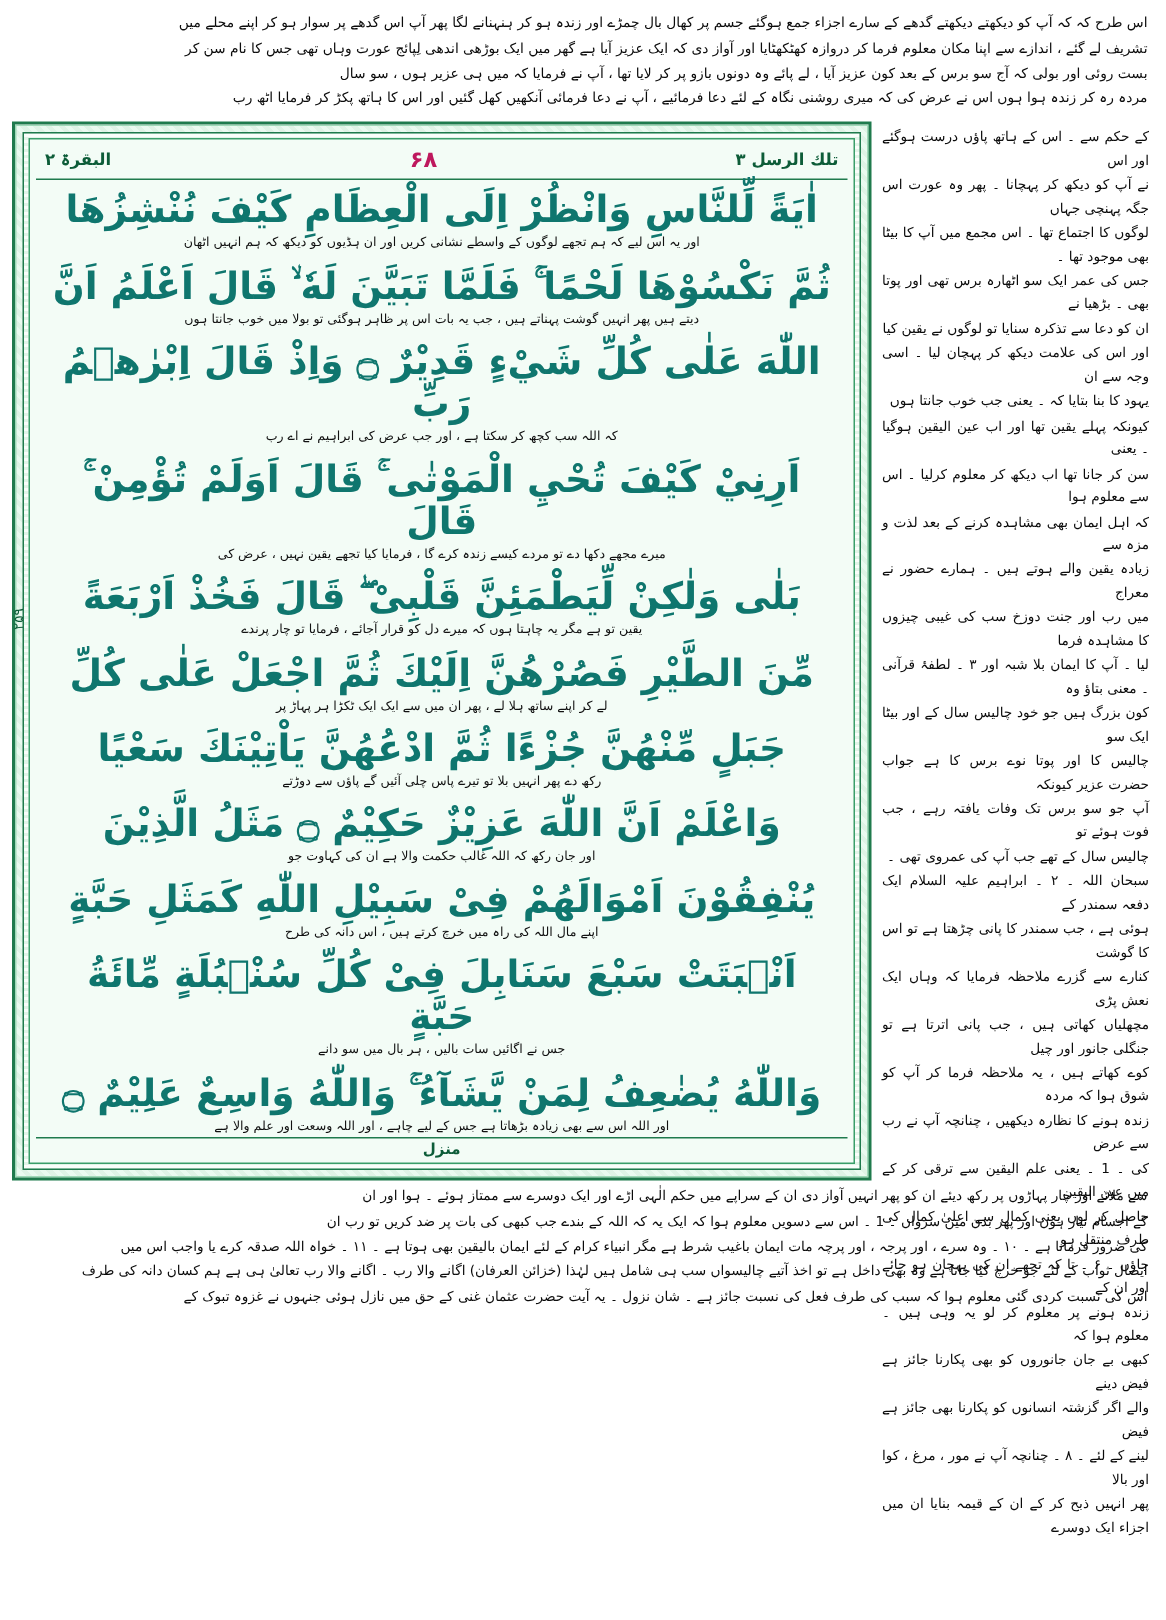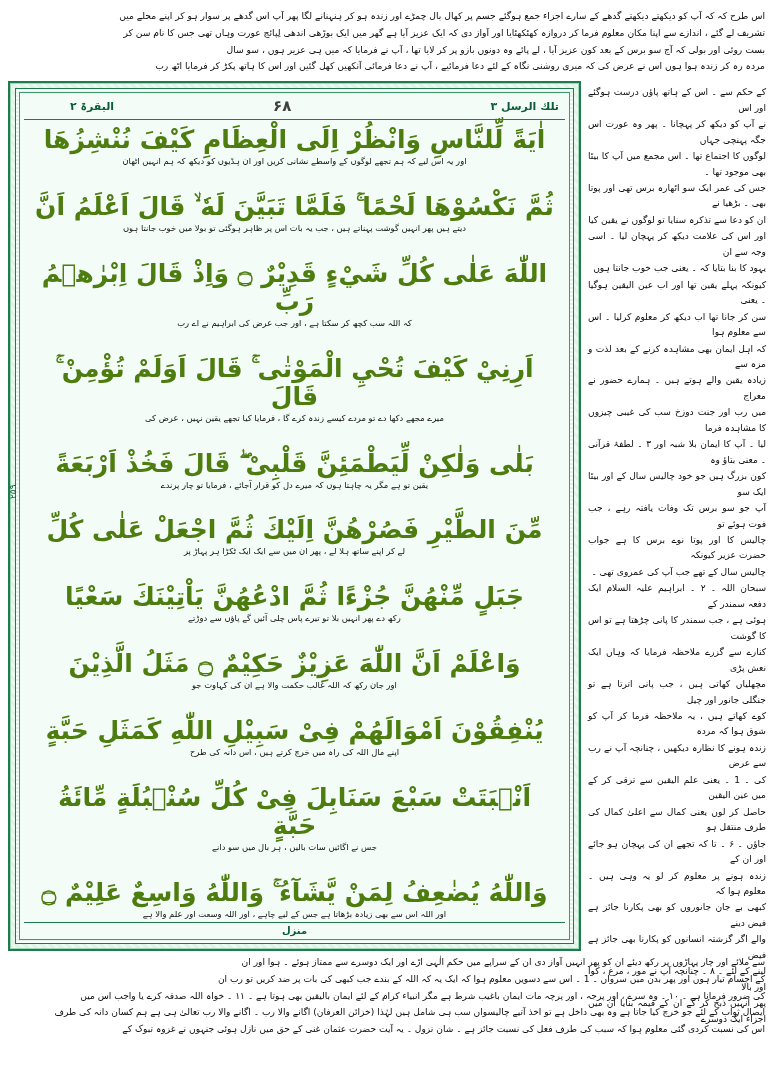--- a/index.html
+++ b/index.html
@@ -26,21 +26,21 @@
     padding:2px 4px 4px 4px;
     letter-spacing:0px;
   }
   .top-commentary p{margin:0 0 1px 0;}
 
   
   .middle{
     display:flex;
     flex-direction:row-reverse;
     gap:4px;
-    height:870px;
+    height:706px;
     margin-top:2px;
   }
 
   
   .side-commentary{
     width:178px;
     direction:rtl;
     text-align:justify;
     font-size:9.1px;
     line-height:1.7;
@@ -88,45 +88,44 @@
     border-bottom:1.5px solid #1f7a4d;
     padding:2px 6px 4px 6px;
     font-size:11px;
     color:#0d5c38;
     direction:rtl;
   }
   .frame-header .hdr-item{
     font-family:"DejaVu Sans", sans-serif;
     font-weight:bold;
     letter-spacing:.3px;
-    margin-left:40px;
   }
   .page-num{
     font-size:15px;
     font-weight:bold;
-    color:#404040;
+    color:#be185d;
     letter-spacing:1px;
   }
 
   
   .ayat{
     flex:1;
     display:flex;
     flex-direction:column;
     justify-content:space-between;
     padding:6px 4px 2px 4px;
   }
   .ayah-block{
     direction:rtl;
     text-align:center;
   }
   .ayah-line{
     font-size:25px;
     line-height:1.12;
-    color:#4d7c0f;
+    color:#0f766e;
     font-weight:bold;
     letter-spacing:0px;
     text-align:center;
     padding:0 4px;
     font-family:"DejaVu Sans", sans-serif;
   }
   .tafsir-line{
     font-size:8.4px;
     line-height:1.5;
     color:#111;
@@ -190,22 +189,22 @@
       <p>ان کو دعا سے تذکرہ سنایا تو لوگوں نے یقین کیا</p>
       <p>اور اس کی علامت دیکھ کر پہچان لیا ۔ اسی وجہ سے ان</p>
       <p>یہود کا بنا بتایا کہ ۔ یعنی جب خوب جانتا ہوں</p>
       <p>کیونکہ پہلے یقین تھا اور اب عین الیقین ہوگیا ۔ یعنی</p>
       <p>سن کر جانا تھا اب دیکھ کر معلوم کرلیا ۔ اس سے معلوم ہوا</p>
       <p>کہ اہل ایمان بھی مشاہدہ کرنے کے بعد لذت و مزہ سے</p>
       <p>زیادہ یقین والے ہوتے ہیں ۔ ہمارے حضور نے معراج</p>
       <p>میں رب اور جنت دوزخ سب کی غیبی چیزوں کا مشاہدہ فرما</p>
       <p>لیا ۔ آپ کا ایمان بلا شبہ اور ۳ ۔ لطفۂ قرآنی ۔ معنی بتاؤ وہ</p>
       <p>کون بزرگ ہیں جو خود چالیس سال کے اور بیٹا ایک سو</p>
+      <p>چالیس کا اور پوتا نوے برس کا ہے جواب حضرت عزیر کیونکہ</p>
       <p>آپ جو سو برس تک وفات یافتہ رہے ، جب فوت ہوئے تو</p>
-      <p>چالیس کا اور پوتا نوے برس کا ہے جواب حضرت عزیر کیونکہ</p>
       <p>چالیس سال کے تھے جب آپ کی عمروی تھی ۔</p>
       <p>سبحان اللہ ۔ ۲ ۔ ابراہیم علیہ السلام ایک دفعہ سمندر کے</p>
       <p>ہوئی ہے ، جب سمندر کا پانی چڑھتا ہے تو اس کا گوشت</p>
       <p>کنارے سے گزرے ملاحظہ فرمایا کہ وہاں ایک نعش پڑی</p>
       <p>مچھلیاں کھاتی ہیں ، جب پانی اترتا ہے تو جنگلی جانور اور چیل</p>
       <p>کوے کھاتے ہیں ، یہ ملاحظہ فرما کر آپ کو شوق ہوا کہ مردہ</p>
       <p>زندہ ہونے کا نظارہ دیکھیں ، چنانچہ آپ نے رب سے عرض</p>
       <p>کی ۔ 1 ۔ یعنی علم الیقین سے ترقی کر کے میں عین الیقین</p>
       <p>حاصل کر لوں یعنی کمال سے اعلیٰ کمال کی طرف منتقل ہو</p>
       <p>جاؤں ۔ ۶ ۔ تا کہ تجھے ان کی پہچان ہو جائے اور ان کے</p>

